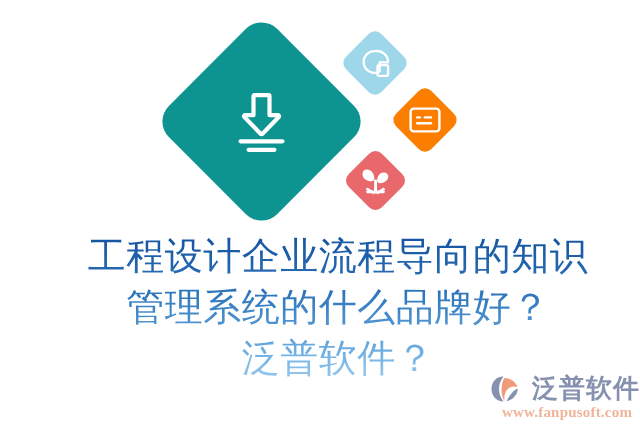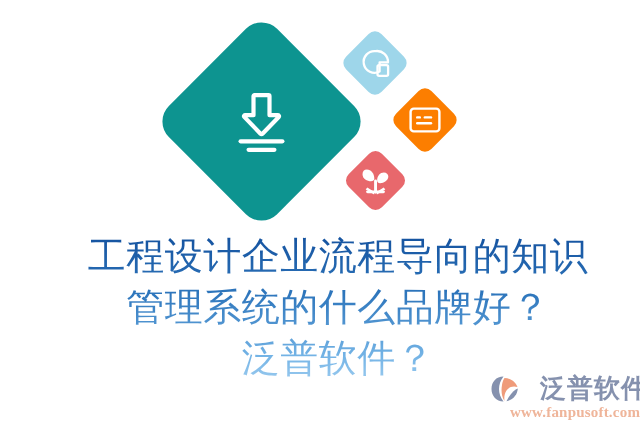--- a/index.html
+++ b/index.html
@@ -105,21 +105,21 @@
   .watermark {
     position: absolute;
     right: 8px;
     bottom: 6px;
     width: 142px;
     text-align: left;
   }
   .wm-top {
     display: flex;
     align-items: center;
-    gap: 20px;
+    gap: 12px;
     height: 32px;
   }
   .wm-mark {
     width: 30px;
     height: 28px;
     flex: 0 0 auto;
   }
   .wm-name {
     font-family: "Liberation Serif", "DejaVu Serif", serif;
     font-size: 26px;
@@ -129,21 +129,21 @@
     line-height: 28px;
     white-space: nowrap;
   }
   .wm-url {
     font-family: "Liberation Serif", "DejaVu Serif", serif;
     font-size: 15px;
     font-weight: 700;
     color: #efb59a;
     letter-spacing: 0.2px;
     margin-top: -1px;
-    margin-left: 20px;
+    margin-left: 12px;
     white-space: nowrap;
   }
 </style>
 </head>
 <body>
 
 <div id="banner">
 
   <div class="diamond-cluster">
 

